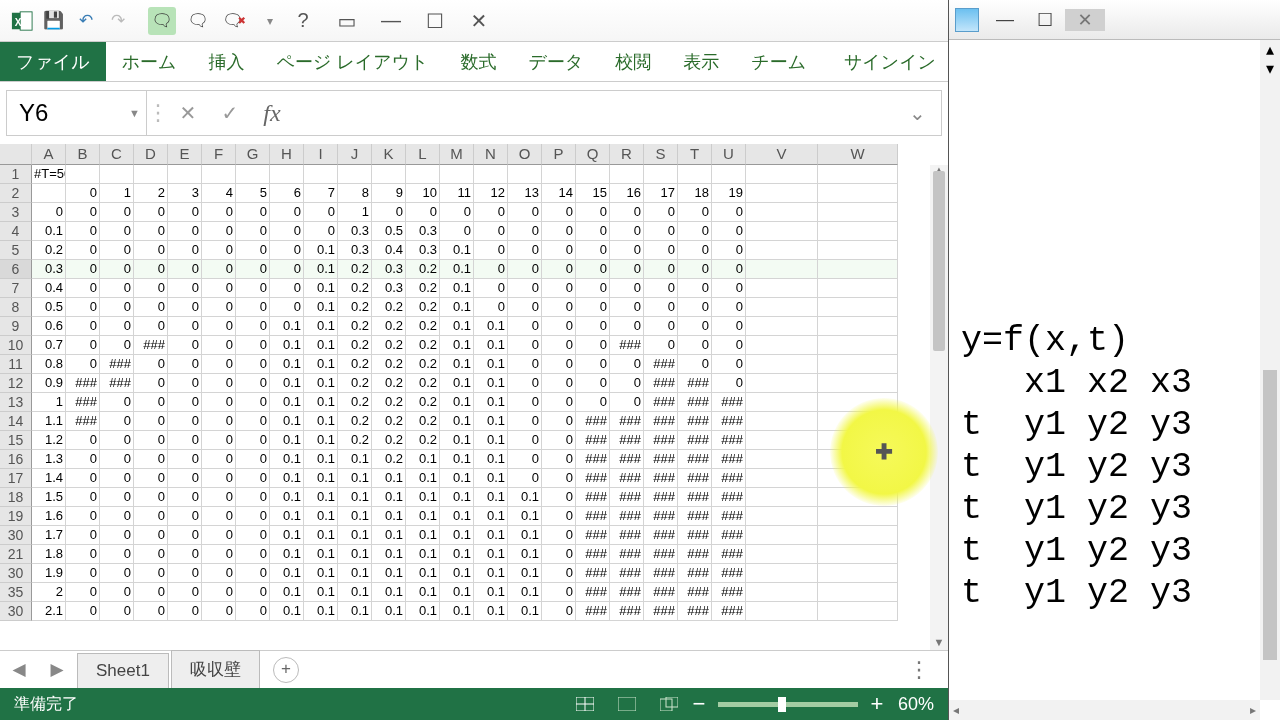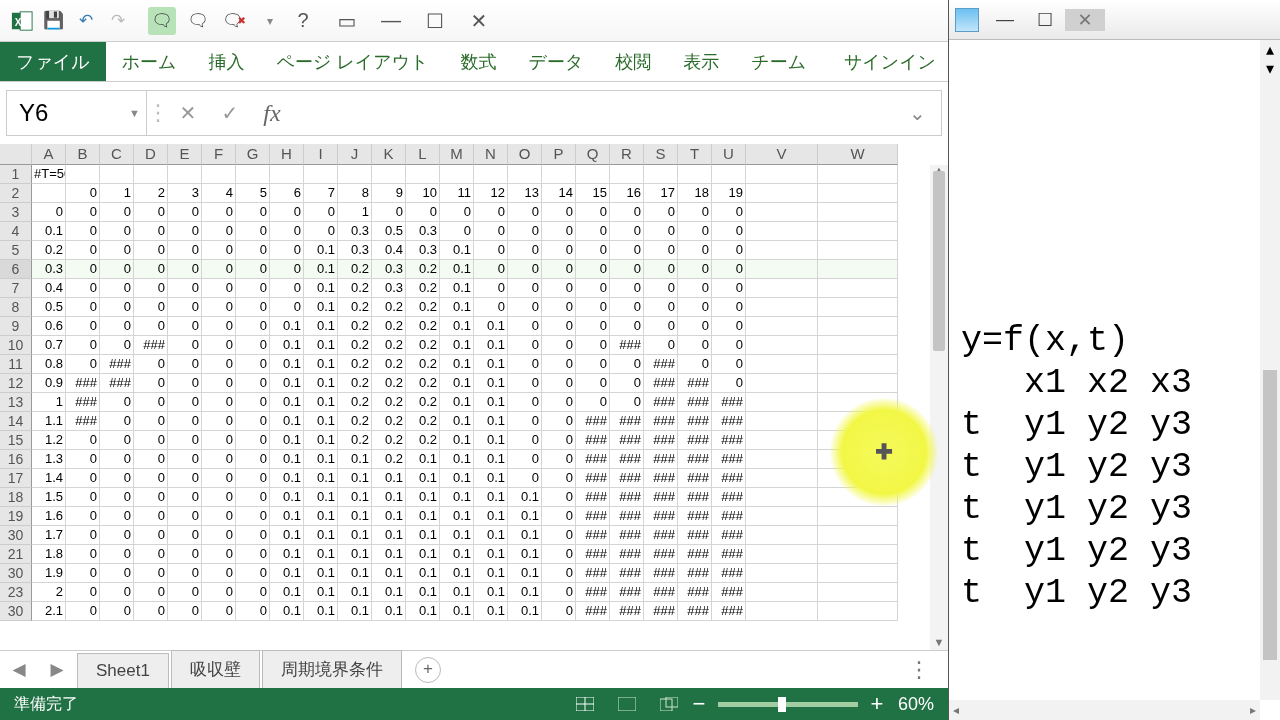--- a/index.html
+++ b/index.html
@@ -171,21 +171,21 @@
         <div class="row-hdr">13</div>
         <div class="row-hdr">14</div>
         <div class="row-hdr">15</div>
         <div class="row-hdr">16</div>
         <div class="row-hdr">17</div>
         <div class="row-hdr">18</div>
         <div class="row-hdr">19</div>
         <div class="row-hdr">30</div>
         <div class="row-hdr">21</div>
         <div class="row-hdr">30</div>
-        <div class="row-hdr">23</div>
+        <div class="row-hdr">35</div>
         <div class="row-hdr">30</div>
       </div>
     <div class="cells" id="cells">
         <div class="row"><span class="cell left" style="width: 34px;">#T=50</span><span class="cell" style="width: 34px;"></span><span class="cell" style="width: 34px;"></span><span class="cell" style="width: 34px;"></span><span class="cell" style="width: 34px;"></span><span class="cell" style="width: 34px;"></span><span class="cell" style="width: 34px;"></span><span class="cell" style="width: 34px;"></span><span class="cell" style="width: 34px;"></span><span class="cell" style="width: 34px;"></span><span class="cell" style="width: 34px;"></span><span class="cell" style="width: 34px;"></span><span class="cell" style="width: 34px;"></span><span class="cell" style="width: 34px;"></span><span class="cell" style="width: 34px;"></span><span class="cell" style="width: 34px;"></span><span class="cell" style="width: 34px;"></span><span class="cell" style="width: 34px;"></span><span class="cell" style="width: 34px;"></span><span class="cell" style="width: 34px;"></span><span class="cell" style="width: 34px;"></span><span class="cell" style="width: 72px;"></span><span class="cell" style="width: 80px;"></span></div>
         <div class="row"><span class="cell" style="width: 34px;"></span><span class="cell" style="width: 34px;">0</span><span class="cell" style="width: 34px;">1</span><span class="cell" style="width: 34px;">2</span><span class="cell" style="width: 34px;">3</span><span class="cell" style="width: 34px;">4</span><span class="cell" style="width: 34px;">5</span><span class="cell" style="width: 34px;">6</span><span class="cell" style="width: 34px;">7</span><span class="cell" style="width: 34px;">8</span><span class="cell" style="width: 34px;">9</span><span class="cell" style="width: 34px;">10</span><span class="cell" style="width: 34px;">11</span><span class="cell" style="width: 34px;">12</span><span class="cell" style="width: 34px;">13</span><span class="cell" style="width: 34px;">14</span><span class="cell" style="width: 34px;">15</span><span class="cell" style="width: 34px;">16</span><span class="cell" style="width: 34px;">17</span><span class="cell" style="width: 34px;">18</span><span class="cell" style="width: 34px;">19</span><span class="cell" style="width: 72px;"></span><span class="cell" style="width: 80px;"></span></div>
         <div class="row"><span class="cell" style="width: 34px;">0</span><span class="cell" style="width: 34px;">0</span><span class="cell" style="width: 34px;">0</span><span class="cell" style="width: 34px;">0</span><span class="cell" style="width: 34px;">0</span><span class="cell" style="width: 34px;">0</span><span class="cell" style="width: 34px;">0</span><span class="cell" style="width: 34px;">0</span><span class="cell" style="width: 34px;">0</span><span class="cell" style="width: 34px;">1</span><span class="cell" style="width: 34px;">0</span><span class="cell" style="width: 34px;">0</span><span class="cell" style="width: 34px;">0</span><span class="cell" style="width: 34px;">0</span><span class="cell" style="width: 34px;">0</span><span class="cell" style="width: 34px;">0</span><span class="cell" style="width: 34px;">0</span><span class="cell" style="width: 34px;">0</span><span class="cell" style="width: 34px;">0</span><span class="cell" style="width: 34px;">0</span><span class="cell" style="width: 34px;">0</span><span class="cell" style="width: 72px;"></span><span class="cell" style="width: 80px;"></span></div>
         <div class="row"><span class="cell" style="width: 34px;">0.1</span><span class="cell" style="width: 34px;">0</span><span class="cell" style="width: 34px;">0</span><span class="cell" style="width: 34px;">0</span><span class="cell" style="width: 34px;">0</span><span class="cell" style="width: 34px;">0</span><span class="cell" style="width: 34px;">0</span><span class="cell" style="width: 34px;">0</span><span class="cell" style="width: 34px;">0</span><span class="cell" style="width: 34px;">0.3</span><span class="cell" style="width: 34px;">0.5</span><span class="cell" style="width: 34px;">0.3</span><span class="cell" style="width: 34px;">0</span><span class="cell" style="width: 34px;">0</span><span class="cell" style="width: 34px;">0</span><span class="cell" style="width: 34px;">0</span><span class="cell" style="width: 34px;">0</span><span class="cell" style="width: 34px;">0</span><span class="cell" style="width: 34px;">0</span><span class="cell" style="width: 34px;">0</span><span class="cell" style="width: 34px;">0</span><span class="cell" style="width: 72px;"></span><span class="cell" style="width: 80px;"></span></div>
         <div class="row"><span class="cell" style="width: 34px;">0.2</span><span class="cell" style="width: 34px;">0</span><span class="cell" style="width: 34px;">0</span><span class="cell" style="width: 34px;">0</span><span class="cell" style="width: 34px;">0</span><span class="cell" style="width: 34px;">0</span><span class="cell" style="width: 34px;">0</span><span class="cell" style="width: 34px;">0</span><span class="cell" style="width: 34px;">0.1</span><span class="cell" style="width: 34px;">0.3</span><span class="cell" style="width: 34px;">0.4</span><span class="cell" style="width: 34px;">0.3</span><span class="cell" style="width: 34px;">0.1</span><span class="cell" style="width: 34px;">0</span><span class="cell" style="width: 34px;">0</span><span class="cell" style="width: 34px;">0</span><span class="cell" style="width: 34px;">0</span><span class="cell" style="width: 34px;">0</span><span class="cell" style="width: 34px;">0</span><span class="cell" style="width: 34px;">0</span><span class="cell" style="width: 34px;">0</span><span class="cell" style="width: 72px;"></span><span class="cell" style="width: 80px;"></span></div>
         <div class="row sel"><span class="cell" style="width: 34px;">0.3</span><span class="cell" style="width: 34px;">0</span><span class="cell" style="width: 34px;">0</span><span class="cell" style="width: 34px;">0</span><span class="cell" style="width: 34px;">0</span><span class="cell" style="width: 34px;">0</span><span class="cell" style="width: 34px;">0</span><span class="cell" style="width: 34px;">0</span><span class="cell" style="width: 34px;">0.1</span><span class="cell" style="width: 34px;">0.2</span><span class="cell" style="width: 34px;">0.3</span><span class="cell" style="width: 34px;">0.2</span><span class="cell" style="width: 34px;">0.1</span><span class="cell" style="width: 34px;">0</span><span class="cell" style="width: 34px;">0</span><span class="cell" style="width: 34px;">0</span><span class="cell" style="width: 34px;">0</span><span class="cell" style="width: 34px;">0</span><span class="cell" style="width: 34px;">0</span><span class="cell" style="width: 34px;">0</span><span class="cell" style="width: 34px;">0</span><span class="cell" style="width: 72px;"></span><span class="cell" style="width: 80px;"></span></div>
         <div class="row"><span class="cell" style="width: 34px;">0.4</span><span class="cell" style="width: 34px;">0</span><span class="cell" style="width: 34px;">0</span><span class="cell" style="width: 34px;">0</span><span class="cell" style="width: 34px;">0</span><span class="cell" style="width: 34px;">0</span><span class="cell" style="width: 34px;">0</span><span class="cell" style="width: 34px;">0</span><span class="cell" style="width: 34px;">0.1</span><span class="cell" style="width: 34px;">0.2</span><span class="cell" style="width: 34px;">0.3</span><span class="cell" style="width: 34px;">0.2</span><span class="cell" style="width: 34px;">0.1</span><span class="cell" style="width: 34px;">0</span><span class="cell" style="width: 34px;">0</span><span class="cell" style="width: 34px;">0</span><span class="cell" style="width: 34px;">0</span><span class="cell" style="width: 34px;">0</span><span class="cell" style="width: 34px;">0</span><span class="cell" style="width: 34px;">0</span><span class="cell" style="width: 34px;">0</span><span class="cell" style="width: 72px;"></span><span class="cell" style="width: 80px;"></span></div>
@@ -213,21 +213,20 @@
       <div class="arr" style="bottom:2px">▼</div>
     </div>
   </div>
 
   <div class="sheetbar">
     <div class="nav-arrow">◀</div>
     <div class="nav-arrow">▶</div>
     <div class="sheet-tabs">
       <div class="sheet-tab">Sheet1</div>
       <div class="sheet-tab">吸収壁</div>
-      <div class="sheet-tab">周期境界条件</div>
     </div>
     <div class="sheet-add">+</div>
     <div class="sheet-ellipsis">⋮</div>
   </div>
 
   <div class="status">
     <span>準備完了</span>
     <span class="spacer"></span>
     <span class="view-btn">
         <svg width="18" height="14">

